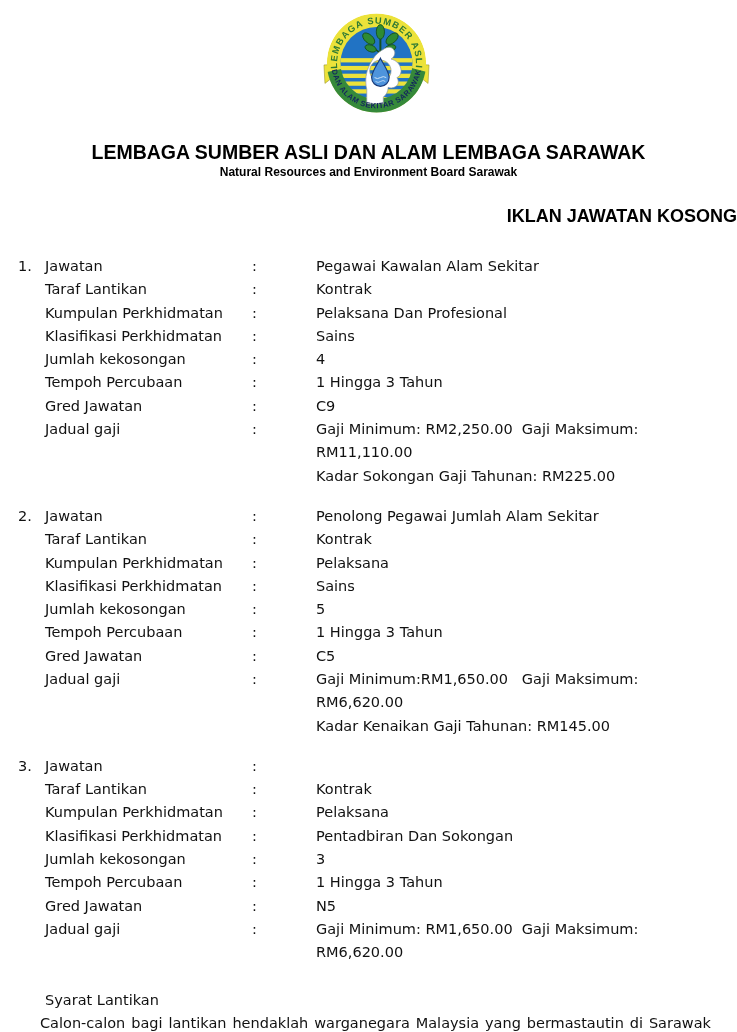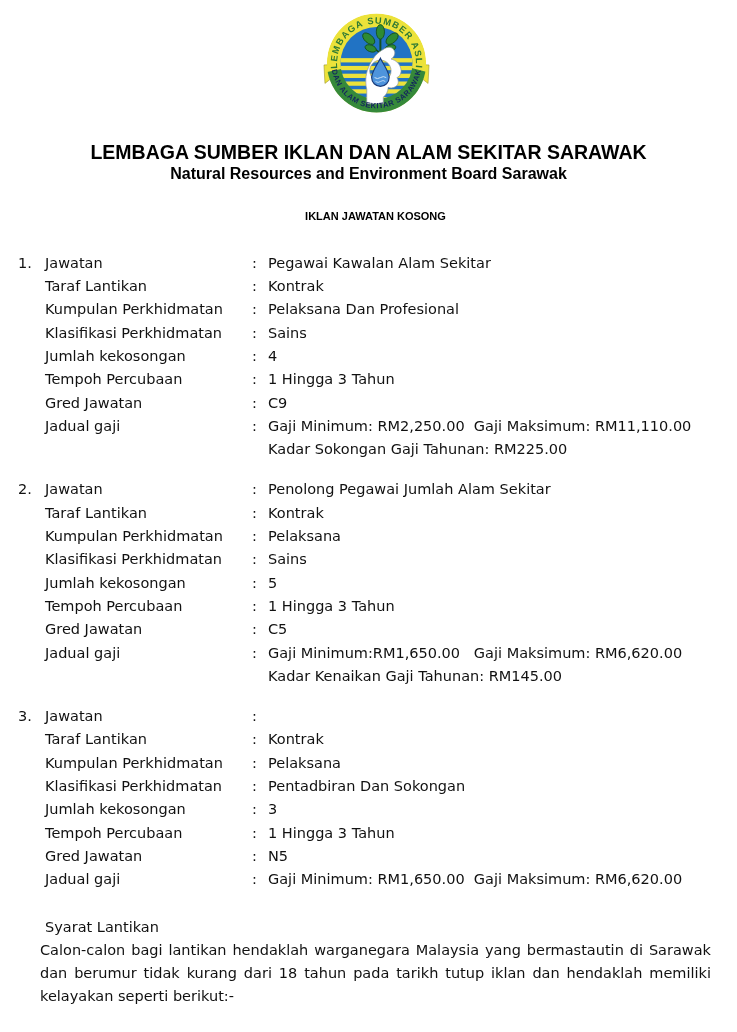--- a/index.html
+++ b/index.html
@@ -18,43 +18,43 @@
     margin:24px 0 0 0;
     text-align:center;
     font-family:"Liberation Sans", sans-serif;
     font-size:19.5px; font-weight:bold; color:#000;
     line-height:1.05;
   }
   .org-en {
     margin:4px 0 0 0;
     text-align:center;
     font-family:"Liberation Sans", sans-serif;
-    font-size:16px; font-weight:bold; color:#000;
+    font-size:12px; font-weight:bold; color:#000;
     line-height:1.05;
   }
   .doc-title {
     margin:28px 0 0 14px;
-    text-align:center;
+    text-align:right;
     font-family:"Liberation Sans", sans-serif;
-    font-size:11px; font-weight:bold; color:#000;
+    font-size:18px; font-weight:bold; color:#000;
     line-height:1.05;
   }
   
   .jobs { margin-top:29px; padding-left:18px; padding-right:10px; }
   .job { margin-bottom:17px; }
   .row {
     display:grid;
     grid-template-columns:27px 205px 18px auto;
     line-height:23.3px;
     font-size:14.5px;
   }
   .row .num   { white-space:pre; }
   .row .label { white-space:pre; }
   .row .colon { text-align:left; padding-left:2px; }
-  .row .value { white-space:pre-wrap; }
+  .row .value { white-space:pre-wrap;margin-left:48px; }
   
   .syarat { margin-top:24px; padding:0 26px 0 40px; font-size:14.5px; line-height:23.3px; }
   .syarat-heading { padding-left:5px; }
   .syarat-para { margin:0; text-align:justify; }
 </style>
 </head>
 <body>
 
 <div class="page">
 
@@ -121,21 +121,21 @@
 
       <text font-family="Liberation Sans, sans-serif" font-size="9.5" font-weight="bold" fill="#2F7A34" letter-spacing="1.2">
         <textPath href="#topArc" startOffset="50%" text-anchor="middle">LEMBAGA SUMBER ASLI</textPath>
       </text>
       <text font-family="Liberation Sans, sans-serif" font-size="7.8" font-weight="bold" fill="#13265C" letter-spacing="0.5">
         <textPath href="#botArc" startOffset="50%" text-anchor="middle">DAN ALAM SEKITAR SARAWAK</textPath>
       </text>
     </svg>
   </div>
 
-  <h1 class="org-my">LEMBAGA SUMBER IKLAN DAN ALAM SEKITAR SARAWAK</h1>
+  <h1 class="org-my">LEMBAGA SUMBER ASLI DAN ALAM LEMBAGA SARAWAK</h1>
   <h2 class="org-en">Natural Resources and Environment Board Sarawak</h2>
   <h3 class="doc-title">IKLAN JAWATAN KOSONG</h3>
 
   <div class="jobs" id="jobs">
       <div class="job">
         <div class="row">
     <span class="num">1.</span>
     <span class="label">Jawatan</span>
     <span class="colon">:</span>
     <span class="value">Pegawai Kawalan Alam Sekitar</span>

